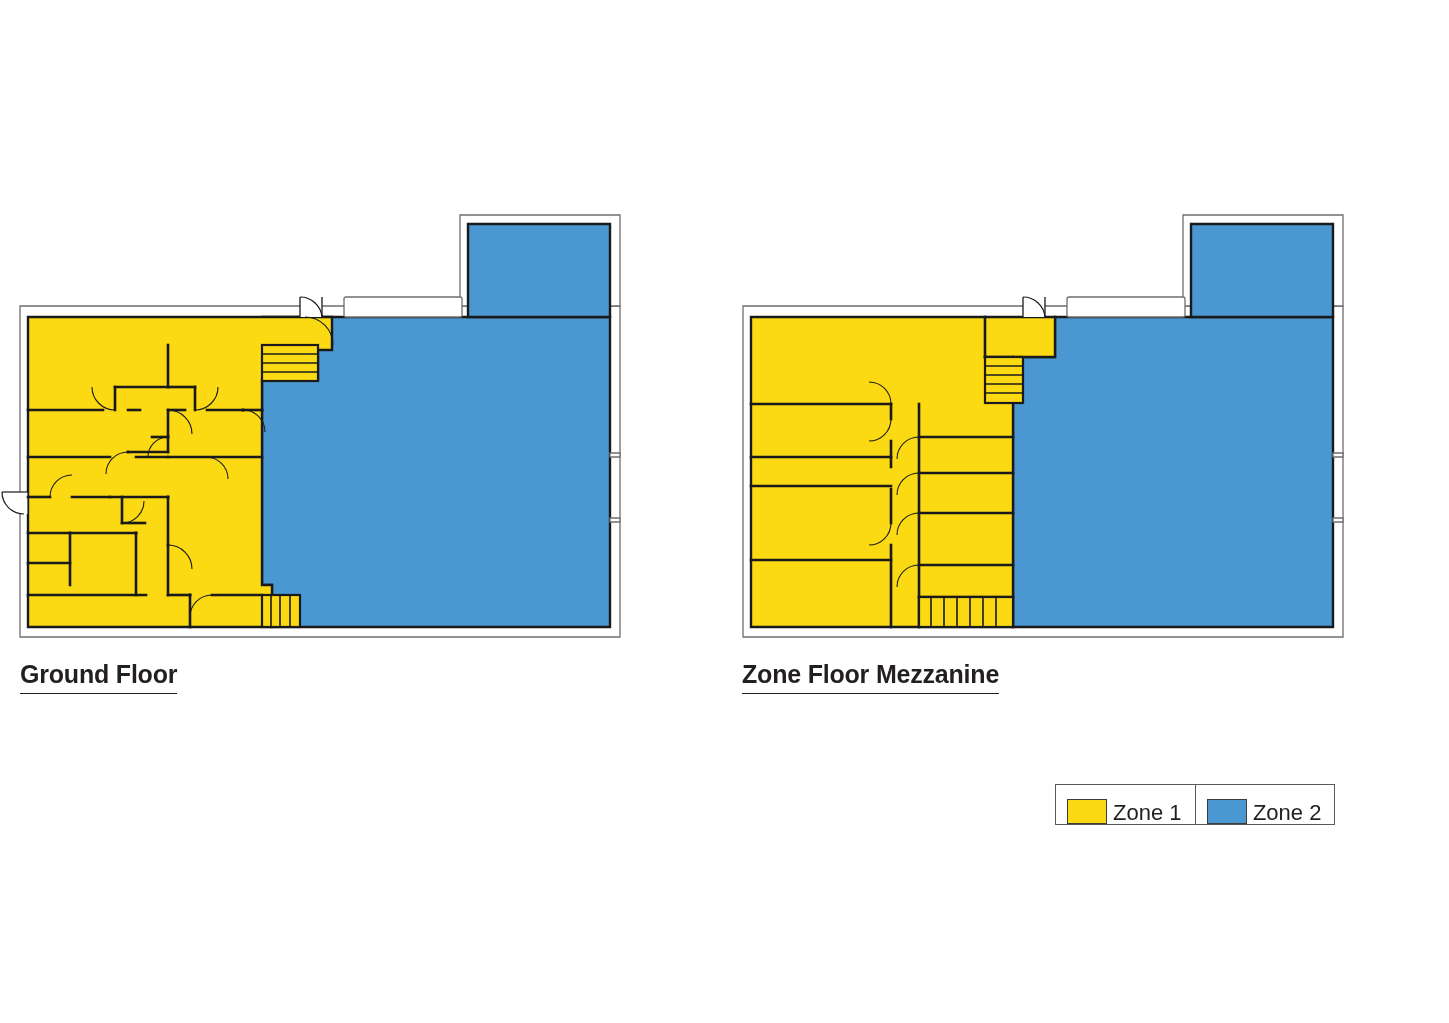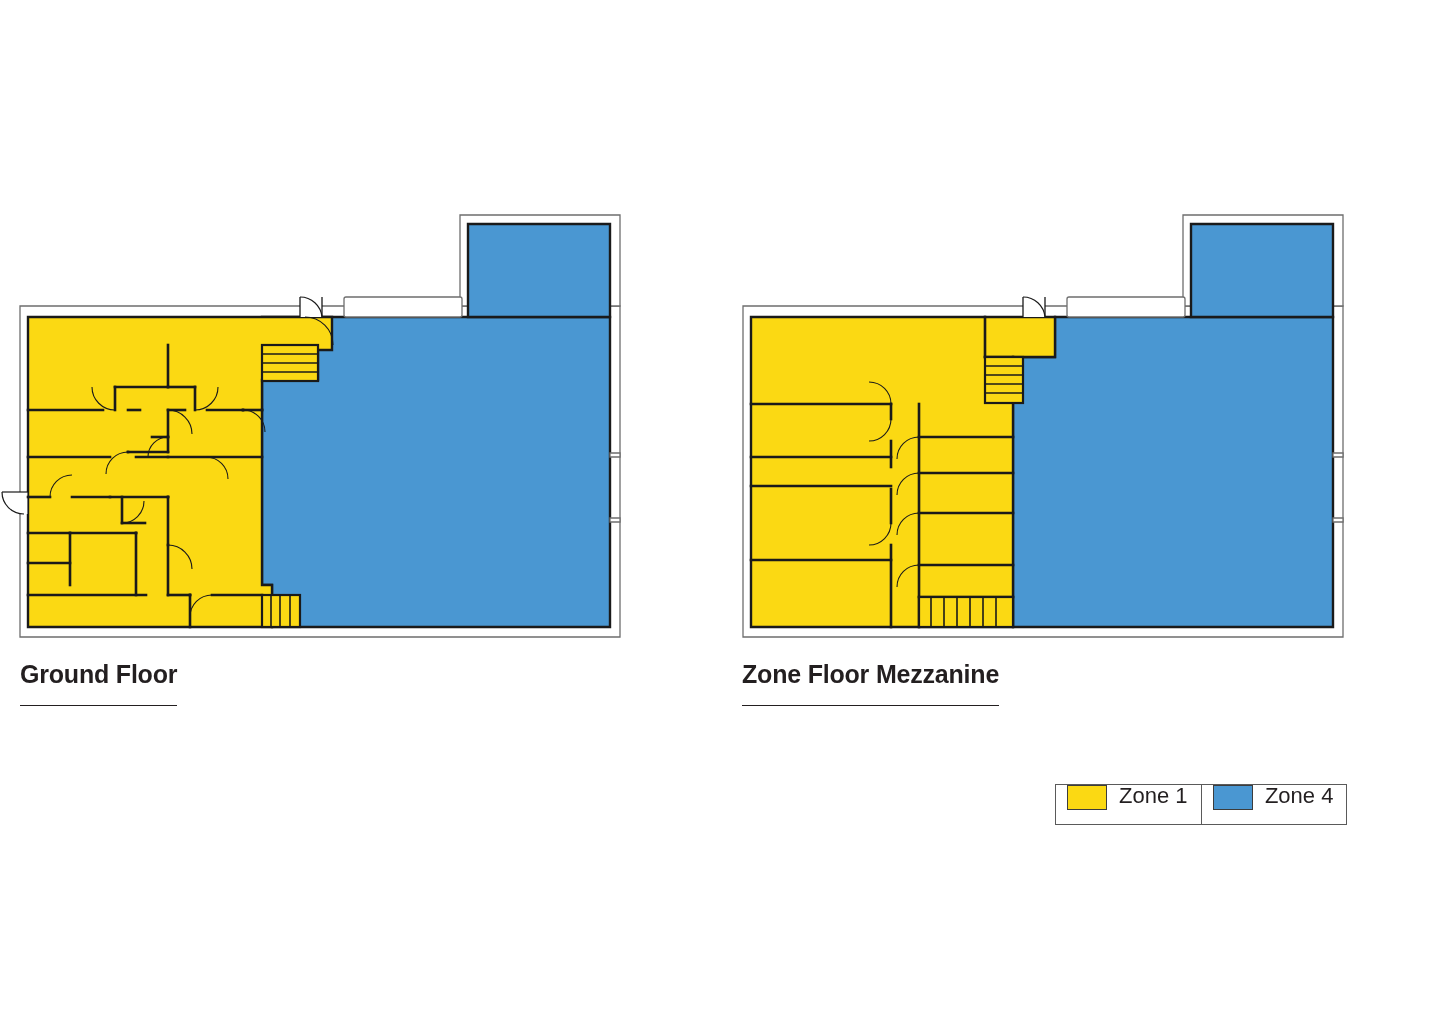--- a/index.html
+++ b/index.html
@@ -28,40 +28,40 @@
   #upper-floor-panel  { left: 723px; top: 205px; width: 660px; height: 450px; }
 
   .floor-caption {
     position: absolute;
     font-family: "Liberation Sans", sans-serif;
     font-weight: bold;
     font-size: 25px;
     letter-spacing: -0.2px;
     color: #231f20;
     white-space: nowrap;
-    padding-bottom: 16px;
+    padding-bottom: 4px;
     border-bottom: 1.6px solid #231f20;
   }
   #ground-floor-caption { left: 20px;  top: 660px; }
   #upper-floor-caption  { left: 742px; top: 660px; }
 
   .legend {
     position: absolute;
     left: 1055px;
     top: 784px;
     height: 41px;
     border: 1.4px solid #5a5a5a;
     background: #ffffff;
     display: flex;
     align-items: stretch;
   }
   .legend-entry {
     display: flex;
-    align-items: flex-start;
-    gap: 12px;
+    align-items: flex-end;
+    gap: 6px;
     padding: 0 13px 0 11px;
   }
   .legend-divider {
     width: 1.4px;
     background: #5a5a5a;
   }
   .legend-swatch {
     width: 40px;
     height: 25px;
     border: 1.3px solid #3c3c3c;
@@ -308,17 +308,17 @@
   <div class="floor-caption" id="upper-floor-caption">Zone Floor Mezzanine</div>
 
   <div class="legend">
     <div class="legend-entry">
       <span class="legend-swatch" id="swatch-zone1" style="background: rgb(251, 217, 19);"></span>
       <span class="legend-label">Zone 1</span>
     </div>
     <div class="legend-divider"></div>
     <div class="legend-entry">
       <span class="legend-swatch" id="swatch-zone2" style="background: rgb(74, 151, 210);"></span>
-      <span class="legend-label">Zone 4</span>
+      <span class="legend-label">Zone 2</span>
     </div>
   </div>
 
 </div>
 
 </body></html>

